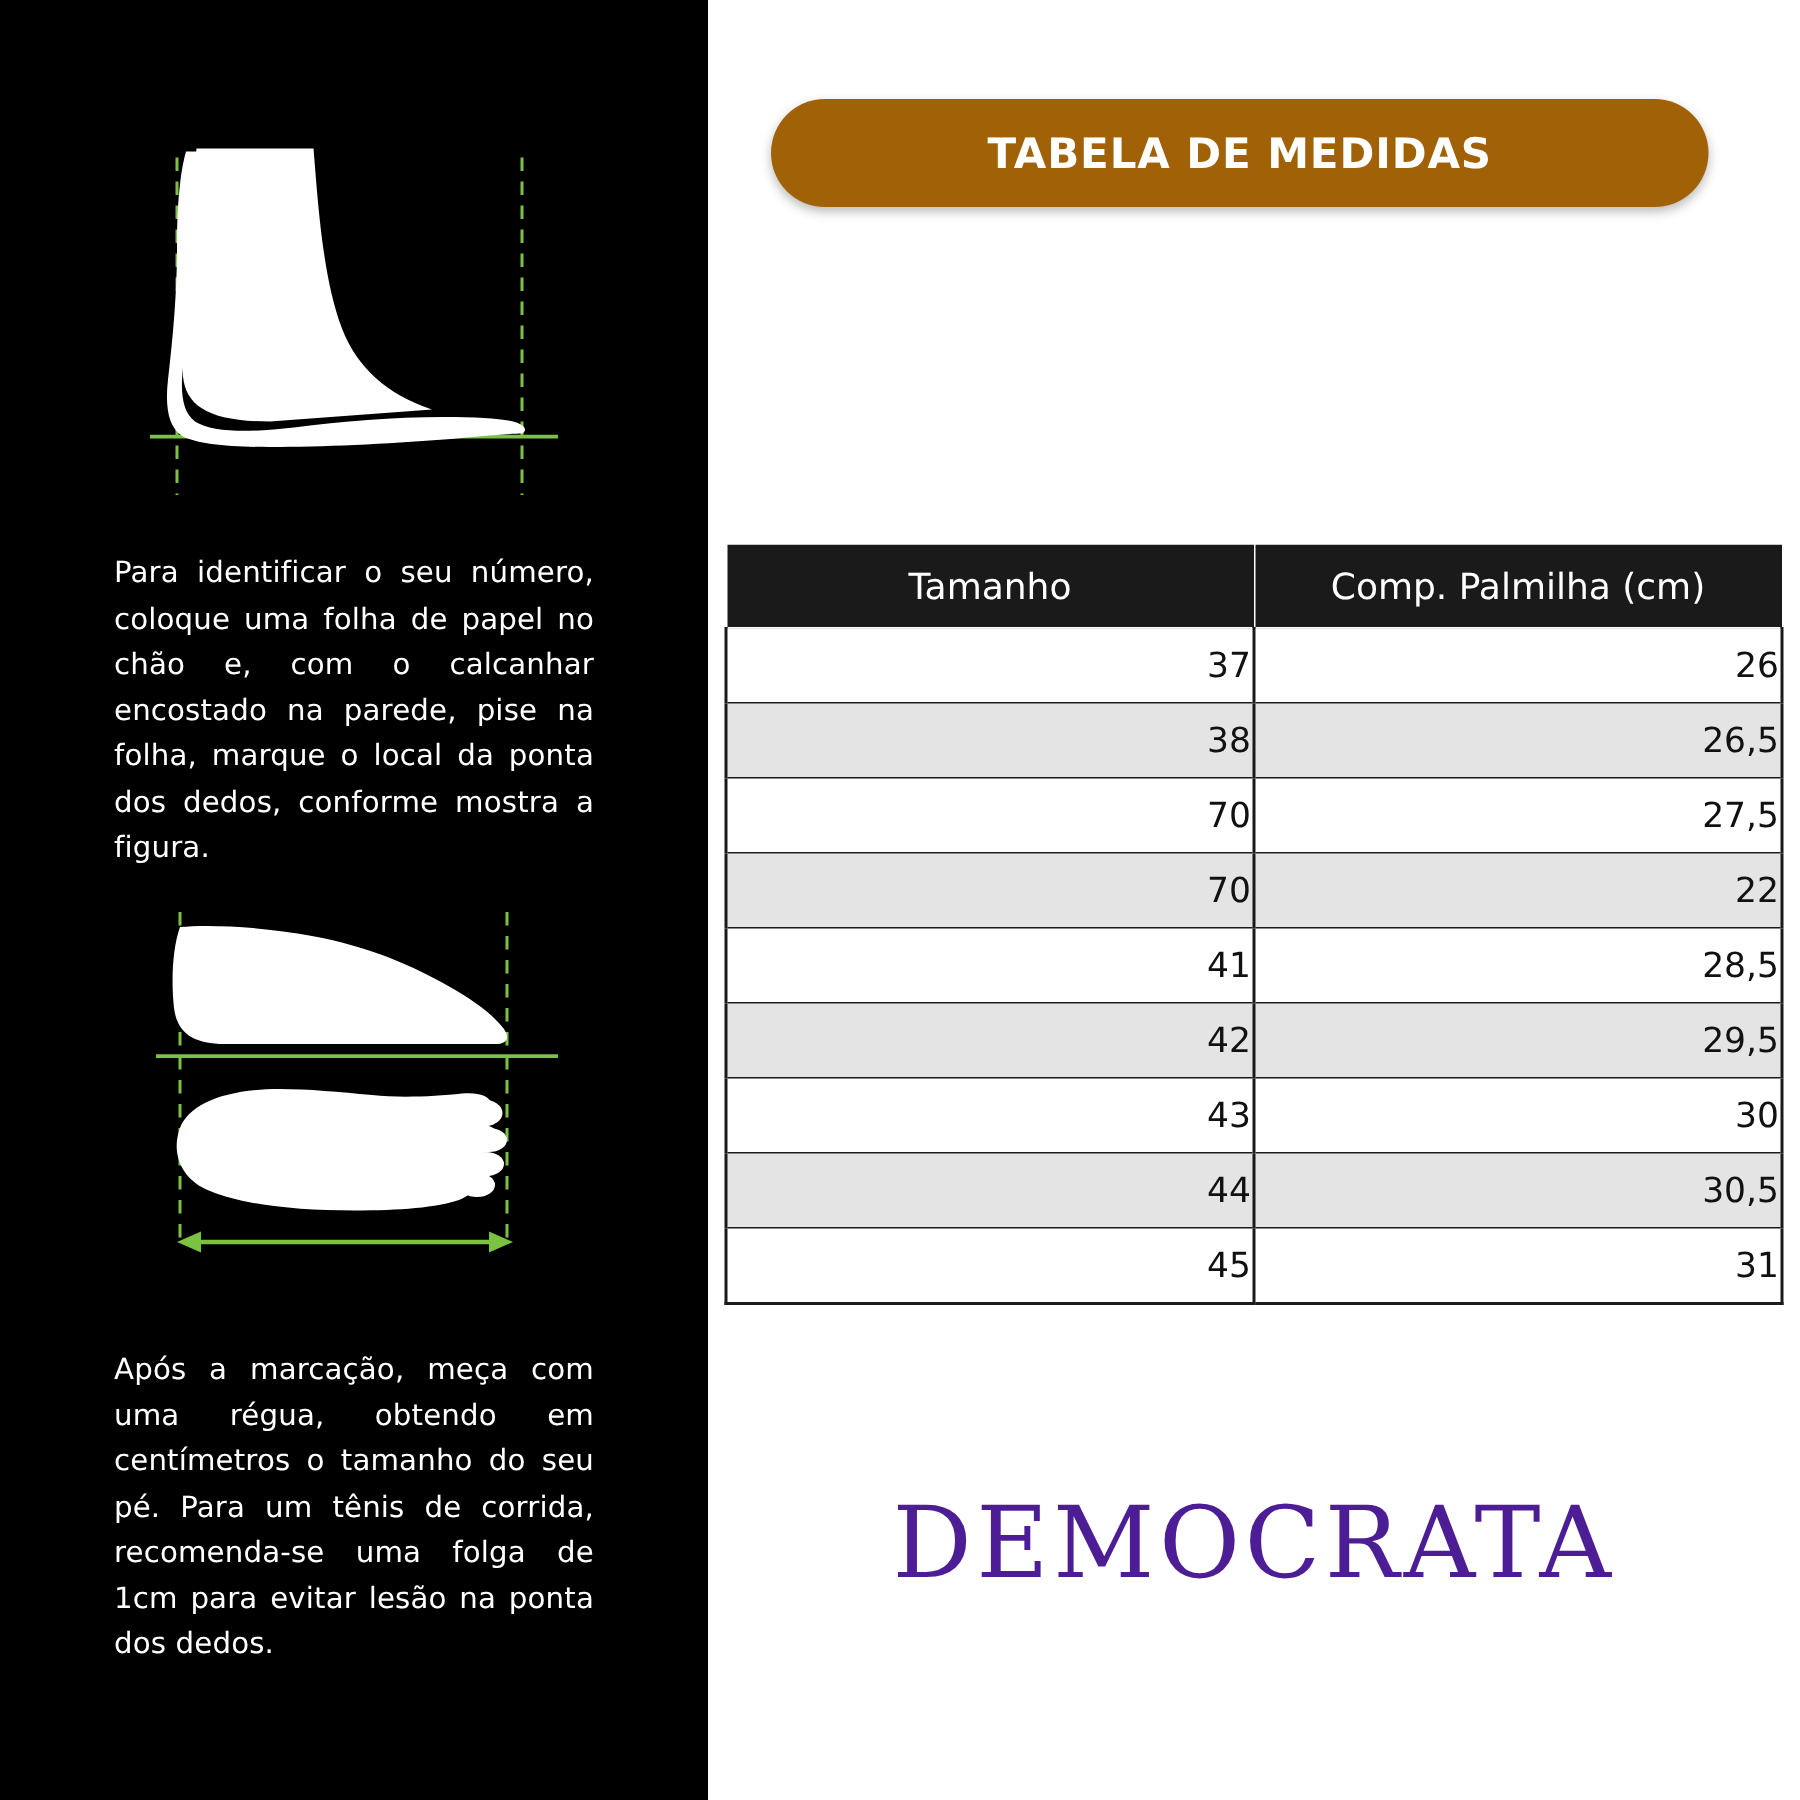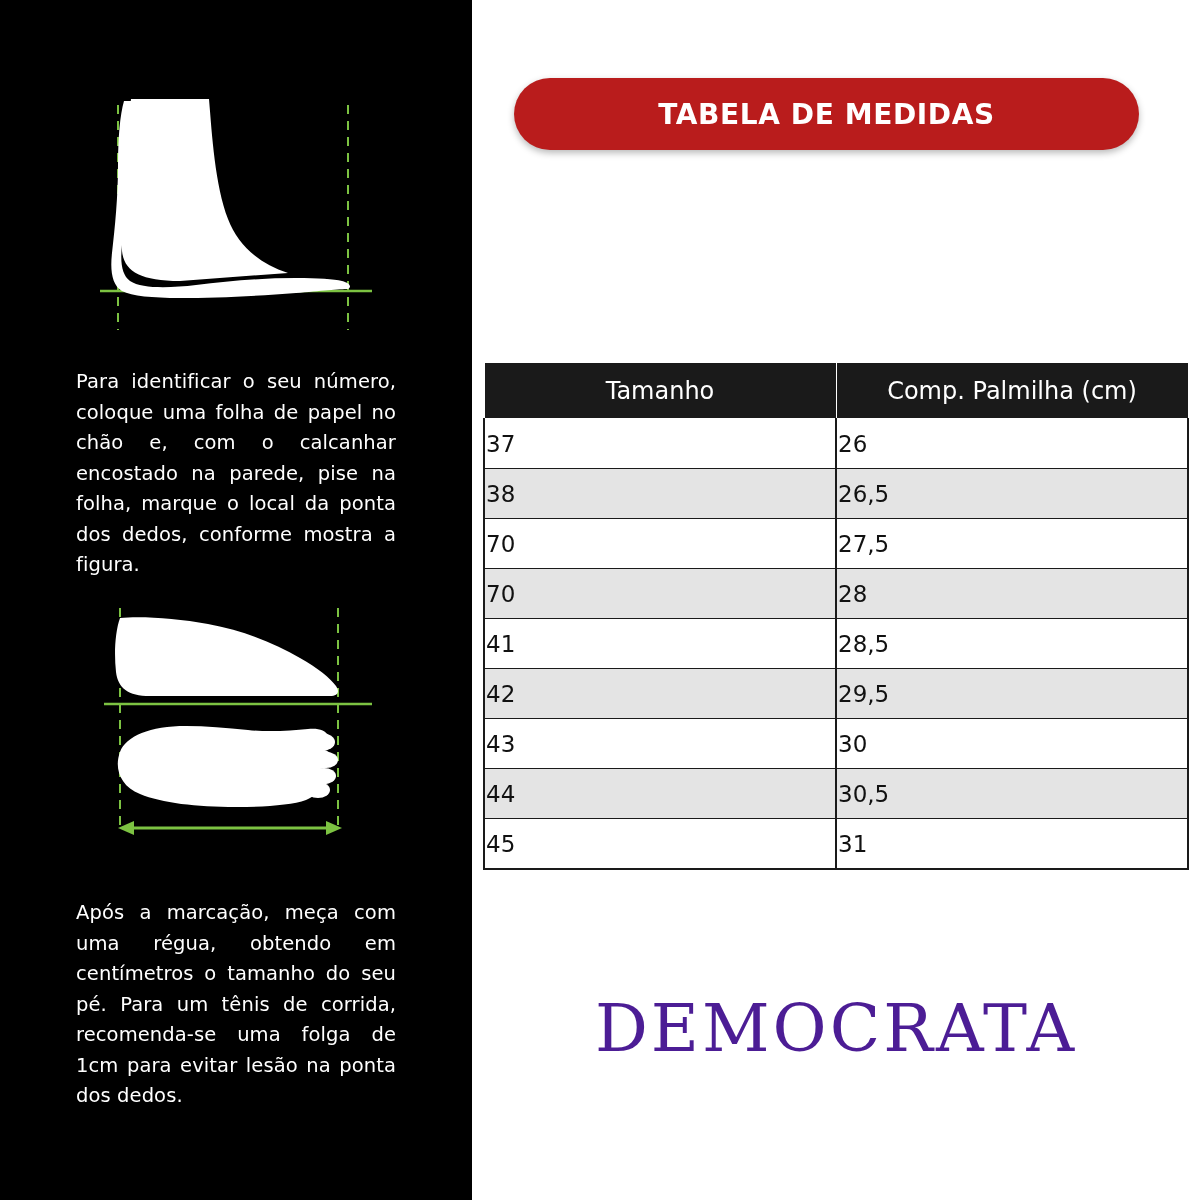--- a/index.html
+++ b/index.html
@@ -62,24 +62,24 @@
     position: relative;
     width: 728px;
     height: 1200px;
     background: #ffffff;
     flex: 0 0 728px;
   }
 
   .title-pill {
     position: absolute;
     left: 42px;
-    top: 78px;
+    top: 66px;
     width: 625px;
     height: 72px;
-    background: #b91c1c;
+    background: #a16207;
     border-radius: 36px;
     display: flex;
     align-items: center;
     justify-content: center;
     box-shadow: 0 3px 7px rgba(0,0,0,0.28);
   }
   .title-pill span {
     color: #ffffff;
     font-size: 28px;
     font-weight: bold;
@@ -103,21 +103,21 @@
     font-weight: normal;
     font-size: 24px;
     height: 53px;
     border: 1px solid #ffffff;
     text-align: center;
   }
   table.size-table td {
     font-size: 23px;
     color: #111111;
     height: 47px;
-    text-align: left;
+    text-align: right;
     border-left: 2px solid #1a1a1a;
     border-right: 2px solid #1a1a1a;
     border-top: 1px solid #1a1a1a;
     border-bottom: 1px solid #1a1a1a;
     background: #ffffff;
   }
   table.size-table tr.alt td {
     background: #e4e4e4;
   }
   table.size-table tr:last-child td {
@@ -250,21 +250,21 @@
           <tr class="alt">
             <td>38</td>
             <td>26,5</td>
           </tr>
           <tr>
             <td>70</td>
             <td>27,5</td>
           </tr>
           <tr class="alt">
             <td>70</td>
-            <td>28</td>
+            <td>22</td>
           </tr>
           <tr>
             <td>41</td>
             <td>28,5</td>
           </tr>
           <tr class="alt">
             <td>42</td>
             <td>29,5</td>
           </tr>
           <tr>

